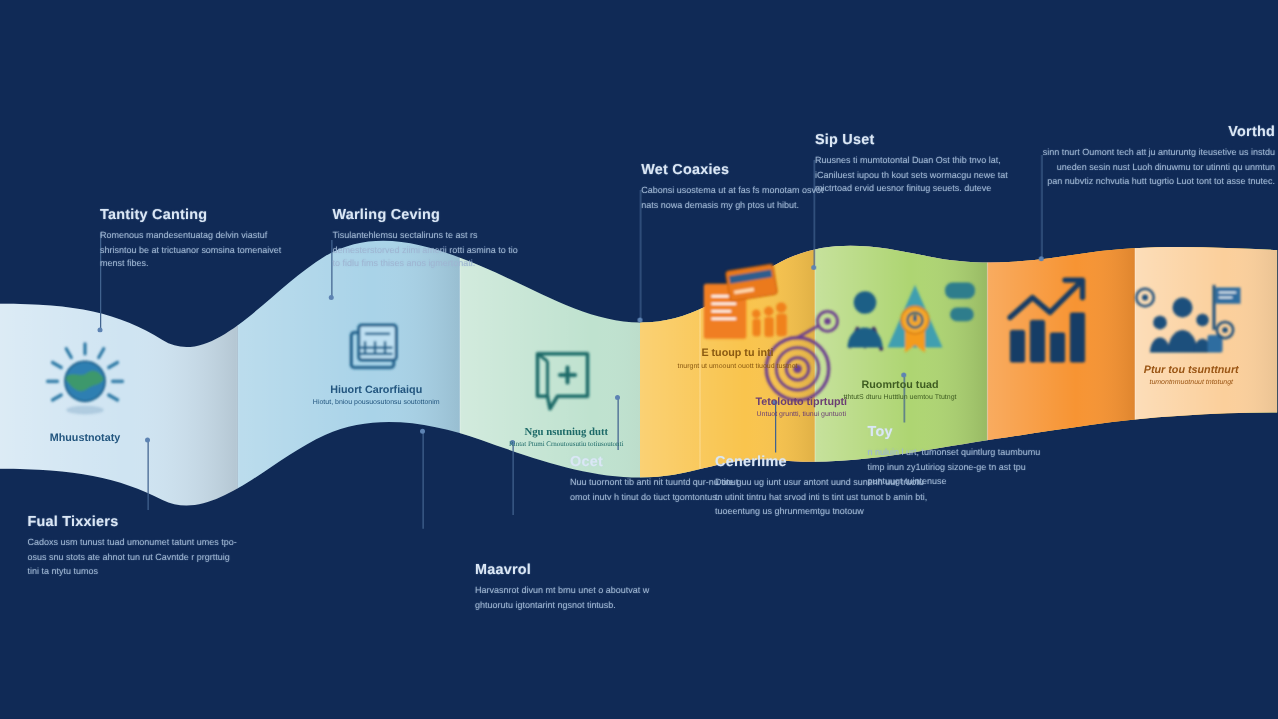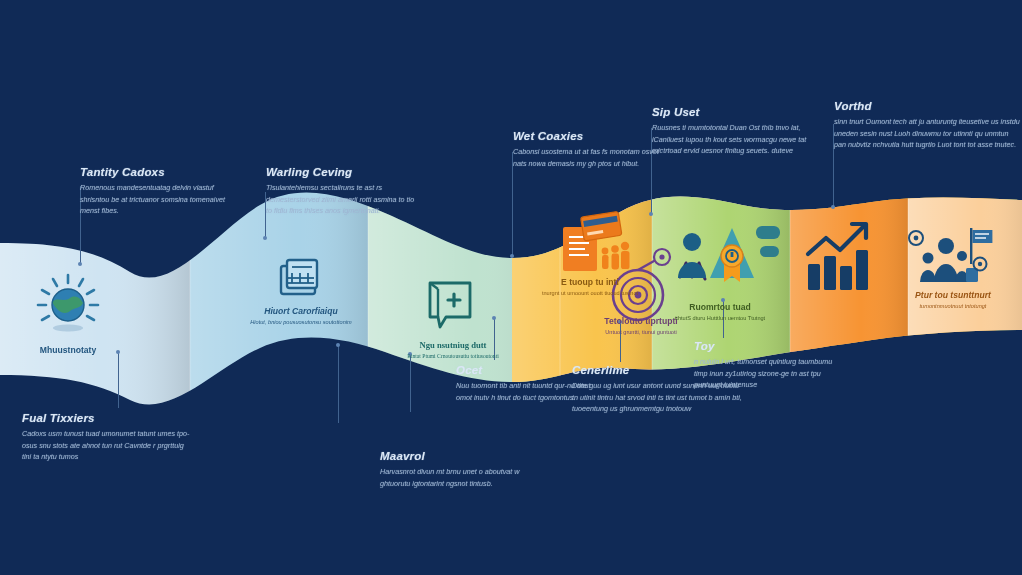--- a/index.html
+++ b/index.html
@@ -22,41 +22,40 @@
   #ribbon-layer {
     position: absolute;
     left: 0; top: 0;
     width: 1022px; height: 575px;
   }
 
   
   .callout {
     position: absolute;
     width: 150px;
-    font-style: italic;
   }
   .callout .co-title {
     font-size: 11.5px;
     font-weight: bold;
     color: #dbe7f5;
     letter-spacing: .2px;
     margin-bottom: 4px;
     filter: blur(.35px);
     text-shadow: 0 0 1.2px rgba(190,215,240,.55);
     white-space: nowrap;
   }
   .callout .co-body {
     font-size: 7.2px;
     line-height: 1.62;
     color: #9fb6d2;
     filter: blur(.55px);
     text-shadow: 0 0 1.4px rgba(150,180,215,.45);
   }
   .callout.w170 { width: 172px; }
-  .callout.w185 { width: 186px; }
+  .callout.w185 { width: 186px; text-align: right; }
 
   
   .stem {
     position: absolute;
     width: 1px;
     background: #41638f;
   }
   .stem-dot {
     position: absolute;
     width: 4px; height: 4px;
@@ -350,21 +349,21 @@
   <div class="stem" style="left:494px; top:318px; height:42px;"></div>
   <div class="stem-dot" style="left:492px; top:316px;"></div>
 
   <div class="stem" style="left:620px; top:322px; height:40px;"></div>
   <div class="stem-dot" style="left:618px; top:320px;"></div>
 
   <div class="stem" style="left:723px; top:300px; height:38px;"></div>
   <div class="stem-dot" style="left:721px; top:298px;"></div>
 
   <div class="callout" style="left:80px; top:166px;">
-    <div class="co-title">Tantity Cadoxs</div>
+    <div class="co-title">Tantity Canting</div>
     <div class="co-body">Romenous mandesentuatag delvin viastuf shrisntou be at trictuanor somsina tomenaivet menst fibes.</div>
   </div>
 
   <div class="callout" style="left:266px; top:166px;">
     <div class="co-title">Warling Ceving</div>
     <div class="co-body">Tisulantehlemsu sectaliruns te ast rs demesterstorved ziimi amerii rotti asmina to tio to fidlu fims thises anos igmertonati.</div>
   </div>
 
   <div class="callout" style="left:513px; top:130px;">
     <div class="co-title">Wet Coaxies</div>
@@ -405,21 +404,21 @@
   <div class="callout" style="left:694px; top:340px;">
     <div class="co-title">Toy</div>
     <div class="co-body">n nuluin l urt, tumonset quintlurg taumbumu timp inun zy1utiriog sizone-ge tn ast tpu puntuugt tuintenuse</div>
   </div>
 
   <div class="band-caption cap-dark" style="left:10px; top:345px;">
     <div class="bc-title">Mhuustnotaty</div>
     <div class="bc-body"></div>
   </div>
 
-  <div class="band-caption cap-dark" style="left:243px; top:306px;font-style:italic;">
+  <div class="band-caption cap-dark" style="left:243px; top:306px;">
     <div class="bc-title">Hiuort Carorfiaiqu</div>
     <div class="bc-body">Hiotut, bniou pousuosutonsu soutottonim</div>
   </div>
 
   <div class="band-caption cap-teal" style="left:395px; top:340px;">
     <div class="bc-title">Ngu nsutniug dutt</div>
     <div class="bc-body">Rintat Ptumi Crnoutousutiu totiusoutonti</div>
   </div>
 
   <div class="band-caption cap-plum" style="left:583px; top:316px;">

